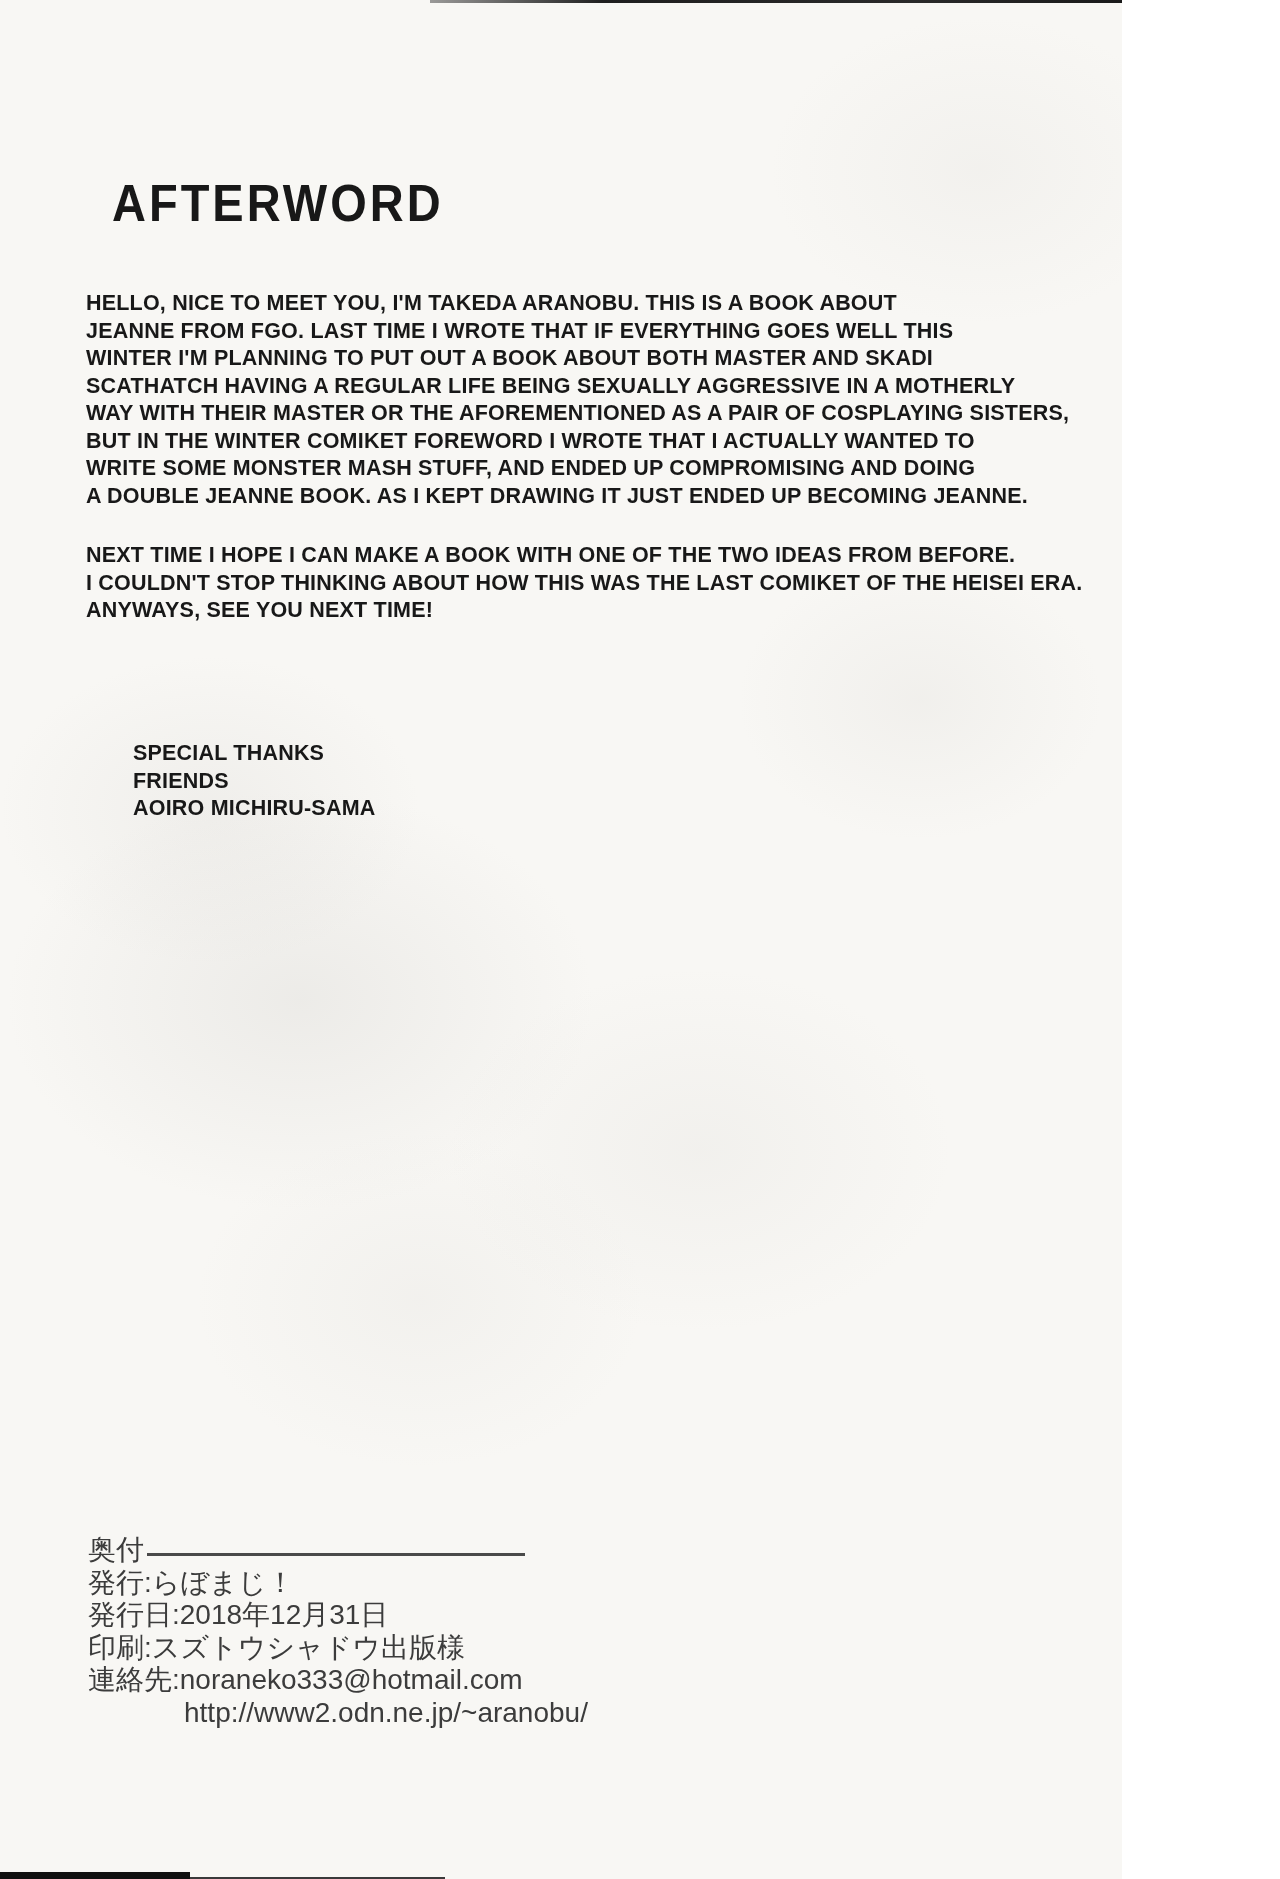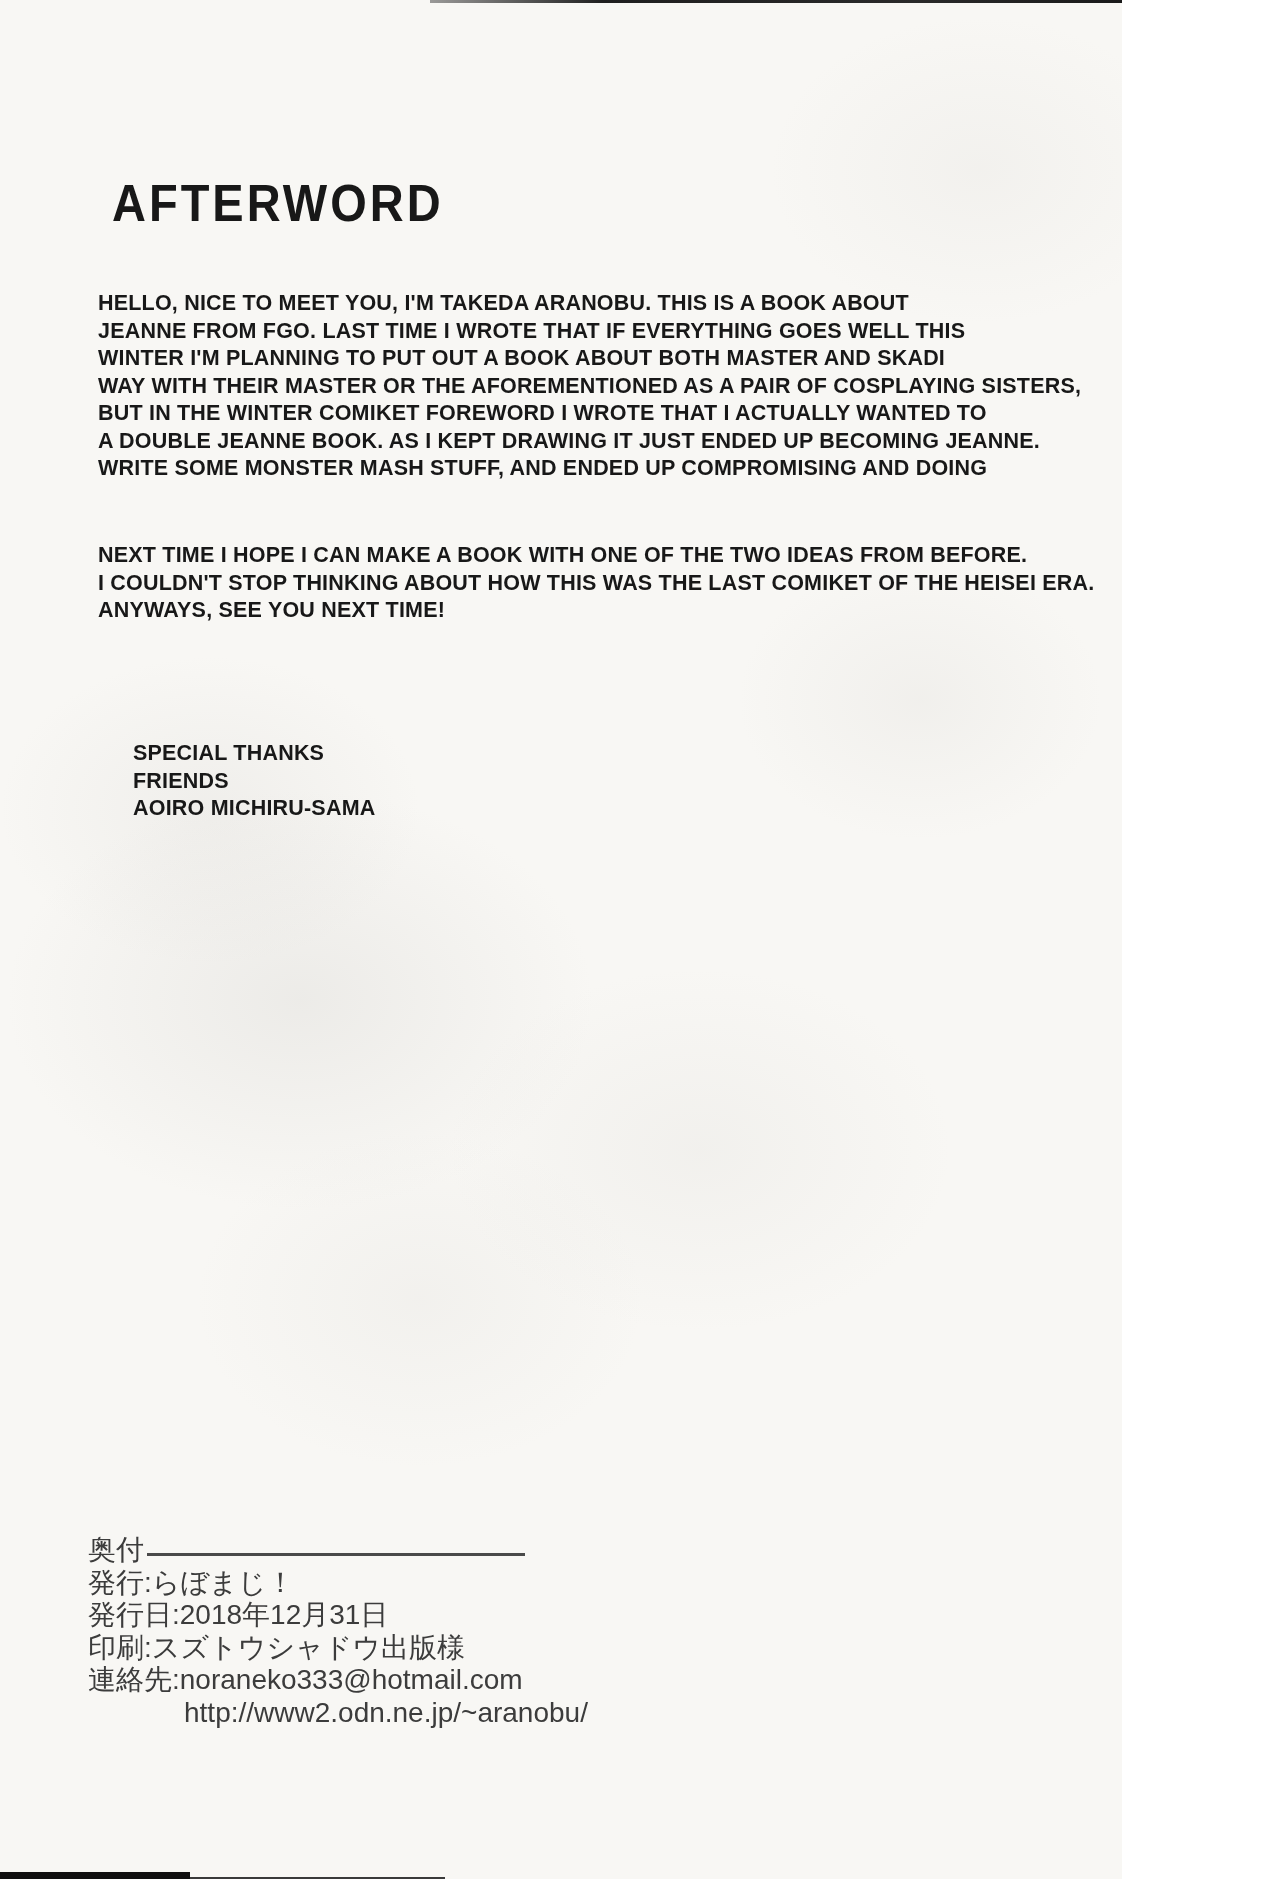--- a/index.html
+++ b/index.html
@@ -54,21 +54,21 @@
 
   .para, .thanks {
     position: absolute;
     color: var(--ink);
     font-weight: 700;
     font-size: 21.5px;
     line-height: 27.5px;
     letter-spacing: 0.2px;
     white-space: nowrap;
   }
-  .para { left: 86px; margin-left: 12px; }
+  .para { left: 86px; }
   #para1 { top: 290px; }
   #para2 { top: 542px; }
   .thanks { left: 110px; top: 740px; margin-left: 23px; }
 
   .colophon {
     position: absolute;
     left: 88px; top: 1534px;
     color: var(--colophon-ink);
     font-size: 28px;
     line-height: 32.5px;
@@ -90,24 +90,25 @@
 <div class="page">
 
   <div class="artifact-top"></div>
 
   <h1 class="title">AFTERWORD</h1>
 
   <div class="para" id="para1">
     <div>HELLO, NICE TO MEET YOU, I'M TAKEDA ARANOBU. THIS IS A BOOK ABOUT</div>
     <div>JEANNE FROM FGO. LAST TIME I WROTE THAT IF EVERYTHING GOES WELL THIS</div>
     <div>WINTER I'M PLANNING TO PUT OUT A BOOK ABOUT BOTH MASTER AND SKADI</div>
+    <div>SCATHATCH HAVING A REGULAR LIFE BEING SEXUALLY AGGRESSIVE IN A MOTHERLY</div>
     <div>WAY WITH THEIR MASTER OR THE AFOREMENTIONED AS A PAIR OF COSPLAYING SISTERS,</div>
     <div>BUT IN THE WINTER COMIKET FOREWORD I WROTE THAT I ACTUALLY WANTED TO</div>
+    <div>WRITE SOME MONSTER MASH STUFF, AND ENDED UP COMPROMISING AND DOING</div>
     <div>A DOUBLE JEANNE BOOK. AS I KEPT DRAWING IT JUST ENDED UP BECOMING JEANNE.</div>
-    <div>WRITE SOME MONSTER MASH STUFF, AND ENDED UP COMPROMISING AND DOING</div>
   </div>
 
   <div class="para" id="para2">
     <div>NEXT TIME I HOPE I CAN MAKE A BOOK WITH ONE OF THE TWO IDEAS FROM BEFORE.</div>
     <div>I COULDN'T STOP THINKING ABOUT HOW THIS WAS THE LAST COMIKET OF THE HEISEI ERA.</div>
     <div>ANYWAYS, SEE YOU NEXT TIME!</div>
   </div>
 
   <div class="thanks">
     <div>SPECIAL THANKS</div>

